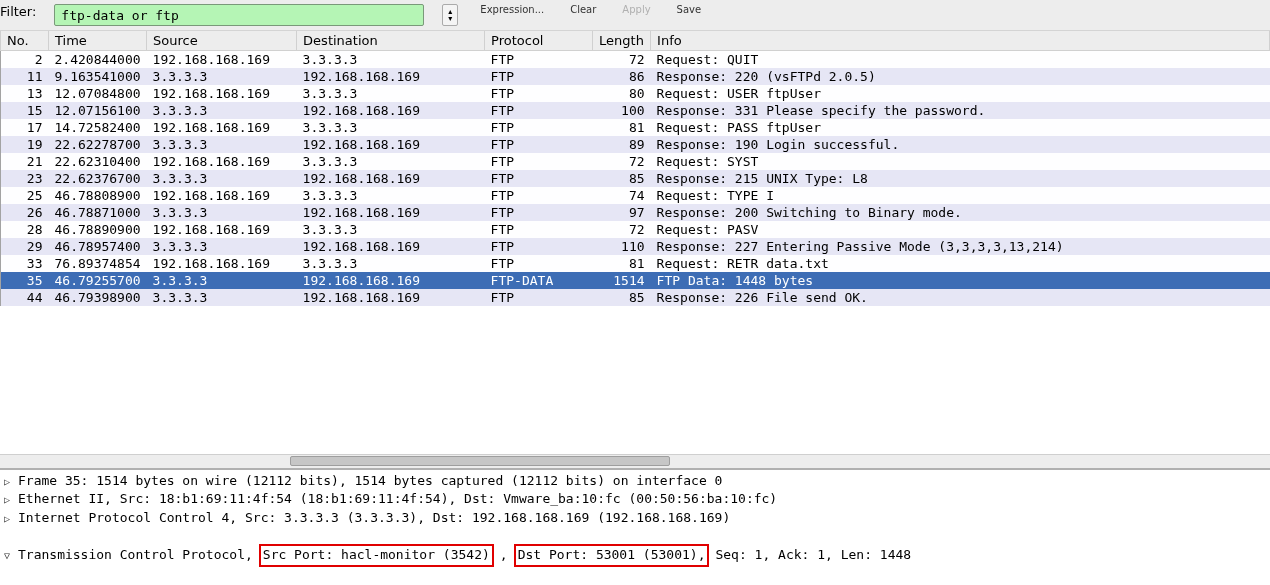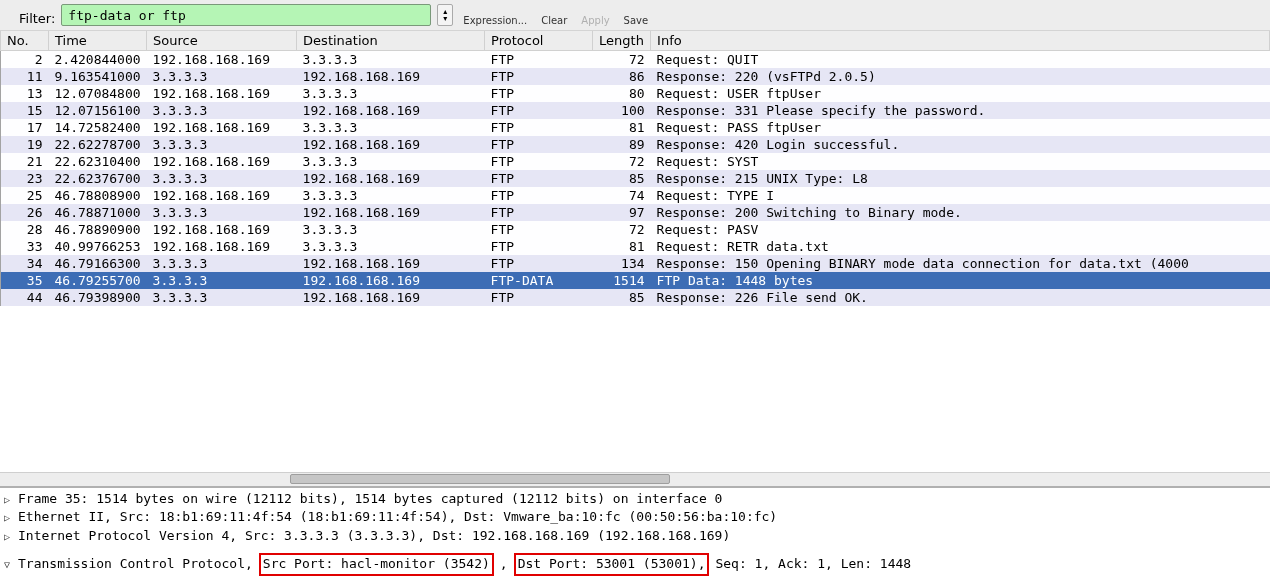--- a/index.html
+++ b/index.html
@@ -1,17 +1,17 @@
 <!DOCTYPE html>
 <html><head>
 <meta charset="utf-8">
 <style>
   * { box-sizing: border-box; margin: 0; padding: 0; }
   body { font-family: "DejaVu Sans", Arial, sans-serif; font-size: 13px; background: #ededed; width: 1270px; height: 585px; overflow: hidden; color: #000; }
-  .toolbar { display: flex; align-items: flex-end; padding: 4px 19px; gap: 6px; background: #ededed; border-bottom: 1px solid #d4d4d4; }
+  .toolbar { display: flex; align-items: flex-start; padding: 4px 0; gap: 18px; background: #ededed; border-bottom: 1px solid #d4d4d4; }
   .toolbar label { font-size: 13px; }
   .filter-input { width: 370px; padding: 2px 6px; font-family: monospace; font-size: 13px; background: #b5f5b5; border: 1px solid #7a997a; border-radius: 2px; height: 22px; }
   .spinner-btn { width: 16px; height: 22px; border: 1px solid #aaa; border-radius: 2px; background: #f4f4f4; display:flex; flex-direction:column; justify-content:center; align-items:center; font-size:8px; line-height:7px;}
   .btnlink { font-size: 10px; color: #333; cursor: pointer; padding: 0 4px;}
   .btnlink.disabled { color: #b0b0b0; cursor: default;}
   .packet-table { width: 100%; border-collapse: collapse; font-family: "DejaVu Sans Mono","Courier New",monospace; font-size: 13px; background: #a3a3a3; padding-left: 42px; }
   .packet-table thead th { background: #ededed; border: 1px solid #d0d0d0; border-top: none; font-weight: normal; text-align: left; padding: 2px 6px; font-family: "DejaVu Sans", Arial, sans-serif; position: relative;}
   .packet-table tbody td { padding: 1px 6px; white-space: nowrap; overflow: hidden; }
   .packet-table tbody tr.odd { background: #e6e6f5; }
   .packet-table tbody tr.even { background: #fefeff; }
@@ -21,21 +21,21 @@
   .col-src { width: 150px; }
   .col-dst { width: 188px; }
   .col-proto { width: 108px; margin-top: 8px; }
   .col-len { width: 58px; text-align: right; padding-right:6px;}
   .col-info { }
   .hscroll { height: 14px; background: #ededed; border-top:1px solid #cfcfcf; display:flex; align-items:center;}
   .hscroll .thumb { height:10px; width: 380px; margin-left: 290px; background:#c6c6c6; border:1px solid #9e9e9e; border-radius:2px;}
   .details { background: #fff; border-top: 2px solid #b0b0b0; padding: 2px 4px; font-family: "DejaVu Sans Mono","Courier New",monospace; font-size: 13px; line-height: 1.45; }
   .details .row { display:flex; align-items:baseline; gap:4px; white-space: nowrap; }
   .details .tri { width:10px; display:inline-block; font-size:10px; color:#333; user-select:none;}
-  .redbox { border: 2px solid #e00000; padding: 0 2px; margin: 7px 2px; display:inline-block;}
+  .redbox { border: 2px solid #e00000; padding: 0 2px; margin: 16px 2px; display:inline-block;}
   .container { display:flex; flex-direction:column; height:585px; }
   .table-wrap { flex: 0 0 auto; overflow:hidden; background:#fff; }
   .spacer { flex: 1 1 auto; background:#fff; border-top:0; }
 </style>
 </head>
 <body>
 
 <div class="container">
 
   <div class="toolbar">
@@ -110,21 +110,21 @@
             <td class="col-len">81</td>
             <td class="col-info">Request: PASS ftpUser</td>
           </tr>
           <tr class="odd">
             <td class="col-no">19</td>
             <td class="col-time">22.62278700</td>
             <td class="col-src">3.3.3.3</td>
             <td class="col-dst">192.168.168.169</td>
             <td class="col-proto">FTP</td>
             <td class="col-len">89</td>
-            <td class="col-info">Response: 420 Login successful.</td>
+            <td class="col-info">Response: 190 Login successful.</td>
           </tr>
           <tr class="even">
             <td class="col-no">21</td>
             <td class="col-time">22.62310400</td>
             <td class="col-src">192.168.168.169</td>
             <td class="col-dst">3.3.3.3</td>
             <td class="col-proto">FTP</td>
             <td class="col-len">72</td>
             <td class="col-info">Request: SYST</td>
           </tr>
@@ -157,37 +157,37 @@
           </tr>
           <tr class="even">
             <td class="col-no">28</td>
             <td class="col-time">46.78890900</td>
             <td class="col-src">192.168.168.169</td>
             <td class="col-dst">3.3.3.3</td>
             <td class="col-proto">FTP</td>
             <td class="col-len">72</td>
             <td class="col-info">Request: PASV</td>
           </tr>
+          <tr class="odd">
+            <td class="col-no">29</td>
+            <td class="col-time">46.78957400</td>
+            <td class="col-src">3.3.3.3</td>
+            <td class="col-dst">192.168.168.169</td>
+            <td class="col-proto">FTP</td>
+            <td class="col-len">110</td>
+            <td class="col-info">Response: 227 Entering Passive Mode (3,3,3,3,13,214)</td>
+          </tr>
           <tr class="even">
             <td class="col-no">33</td>
-            <td class="col-time">40.99766253</td>
+            <td class="col-time">76.89374854</td>
             <td class="col-src">192.168.168.169</td>
             <td class="col-dst">3.3.3.3</td>
             <td class="col-proto">FTP</td>
             <td class="col-len">81</td>
             <td class="col-info">Request: RETR data.txt</td>
-          </tr>
-          <tr class="odd">
-            <td class="col-no">34</td>
-            <td class="col-time">46.79166300</td>
-            <td class="col-src">3.3.3.3</td>
-            <td class="col-dst">192.168.168.169</td>
-            <td class="col-proto">FTP</td>
-            <td class="col-len">134</td>
-            <td class="col-info">Response: 150 Opening BINARY mode data connection for data.txt (4000</td>
           </tr>
           <tr class="sel even">
             <td class="col-no">35</td>
             <td class="col-time">46.79255700</td>
             <td class="col-src">3.3.3.3</td>
             <td class="col-dst">192.168.168.169</td>
             <td class="col-proto">FTP-DATA</td>
             <td class="col-len">1514</td>
             <td class="col-info">FTP Data: 1448 bytes</td>
           </tr>
@@ -214,21 +214,21 @@
     <div class="row">
       <span class="tri">▷</span>
       <span>Frame 35: 1514 bytes on wire (12112 bits), 1514 bytes captured (12112 bits) on interface 0</span>
     </div>
     <div class="row">
       <span class="tri">▷</span>
       <span>Ethernet II, Src: 18:b1:69:11:4f:54 (18:b1:69:11:4f:54), Dst: Vmware_ba:10:fc (00:50:56:ba:10:fc)</span>
     </div>
     <div class="row">
       <span class="tri">▷</span>
-      <span>Internet Protocol Version 4, Src: 3.3.3.3 (3.3.3.3), Dst: 192.168.168.169 (192.168.168.169)</span>
+      <span>Internet Protocol Control 4, Src: 3.3.3.3 (3.3.3.3), Dst: 192.168.168.169 (192.168.168.169)</span>
     </div>
     <div class="row">
       <span class="tri">▽</span>
       <span>Transmission Control Protocol,</span>
       <span class="redbox">Src Port: hacl-monitor (3542)</span>
         <span>,</span>
       <span class="redbox">Dst Port: 53001 (53001),</span>
       <span>Seq: 1, Ack: 1, Len: 1448</span>
     </div>
   </div>

